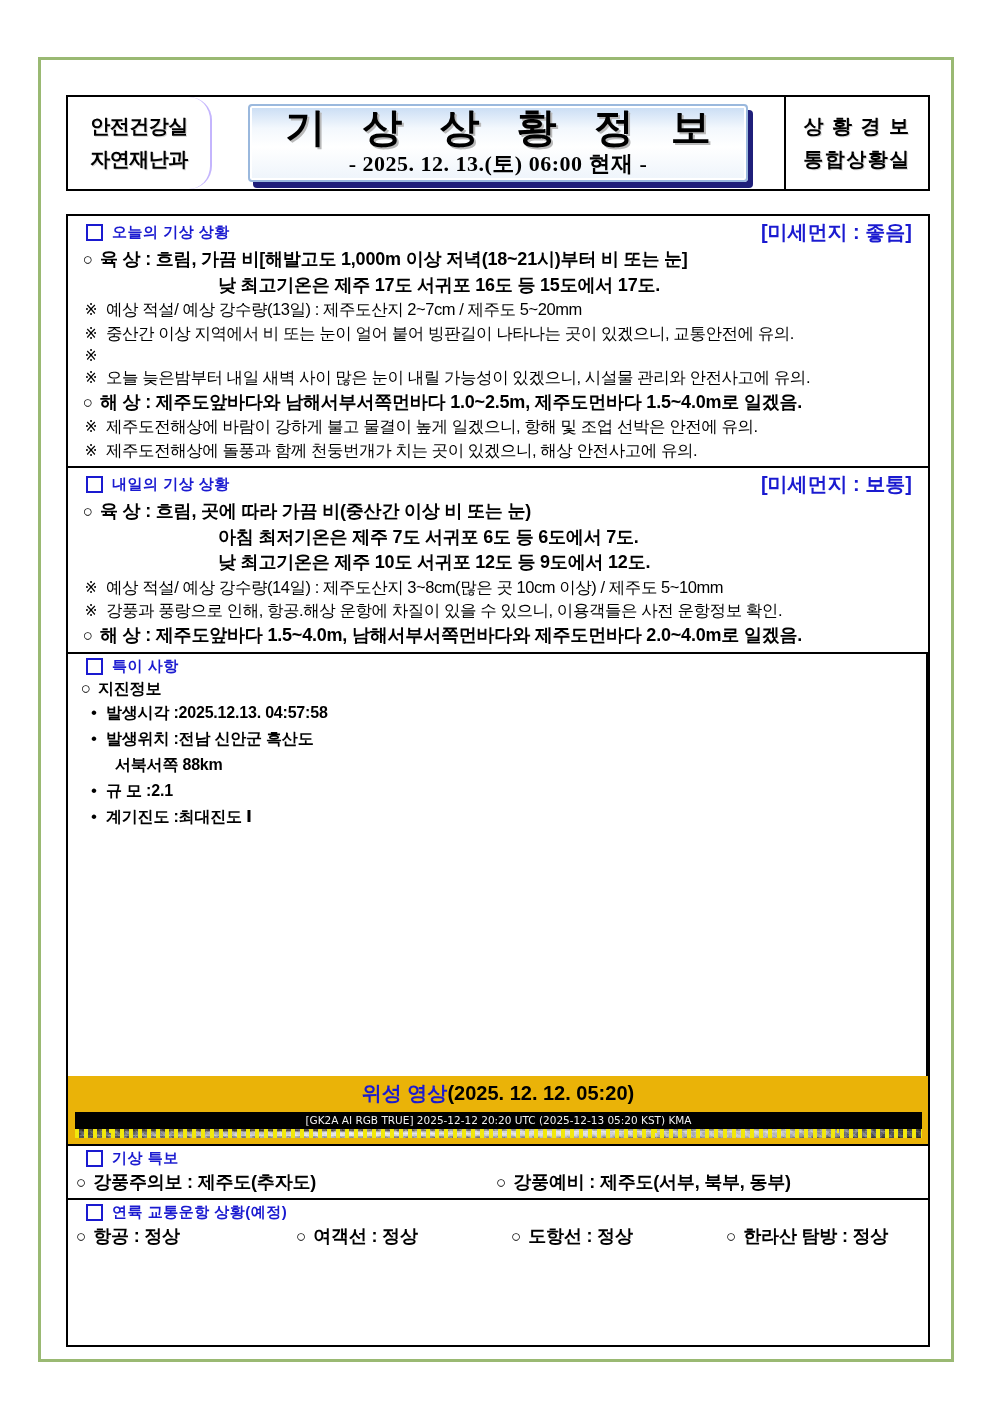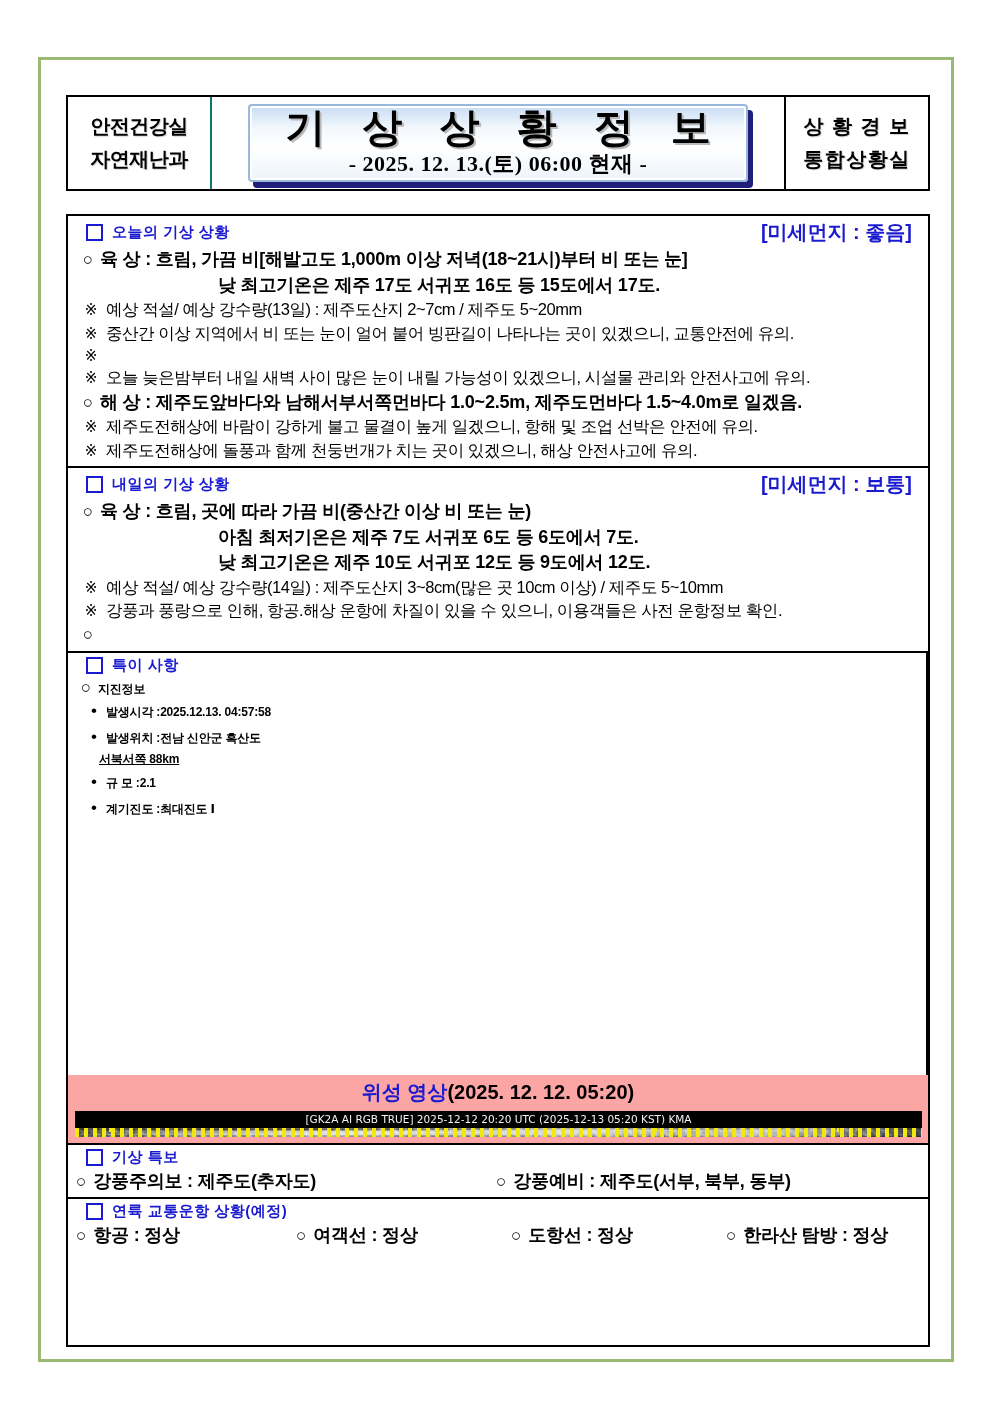--- a/index.html
+++ b/index.html
@@ -32,21 +32,21 @@
     display: flex;
     border: 2px solid #000;
     background: #fff;
   }
   .hdr-cell-left, .hdr-cell-right {
     flex: 0 0 144px;
     display: flex; flex-direction: column;
     align-items: center; justify-content: center;
     gap: 6px;
   }
-  .hdr-cell-left { border-right: 2px solid #0f766e; }
+  .hdr-cell-left { border-right: 2px solid #c4b5fd; border-radius: 23px; }
   .hdr-cell-right { border-left: 2px solid #000; }
   .hdr-cell-mid {
     flex: 1 1 auto;
     position: relative;
     display: flex; align-items: center; justify-content: center;
   }
   .hdr-line {
     font-size: 20px; font-weight: bold; color: #000;
     letter-spacing: -0.5px; white-space: nowrap;
     text-shadow: 1px 1px 0 #d8d8d8;
@@ -132,27 +132,27 @@
   .t-note { font-size: 16.5px; font-weight: normal; letter-spacing: -0.45px; }
   .t-ind { padding-left: 118px; }
 
   
   .split { display: flex; height: 492px; flex-direction: column; }
   .split-left {
     flex: 0 0 422px;
     border-right: 2px solid #000;
     position: relative;
   }
-  .split-right { flex: 1 1 auto; position: relative; background: #fca5a5; }
+  .split-right { flex: 1 1 auto; position: relative; background: #eab308; }
 
   .eq-list { padding: 2px 0 0 0; }
   .eq-row { display: flex; align-items: baseline; white-space: nowrap; line-height: 1.55; }
   .eq-dot { flex: 0 0 auto; width: 38px; text-align: right; padding-right: 9px; font-size: 17px; }
-  .eq-txt { font-size: 12px; font-weight: bold; letter-spacing: -0.2px; }
-  .eq-sub { padding-left: 31px; text-decoration: underline; }
+  .eq-txt { font-size: 16px; font-weight: bold; letter-spacing: -0.2px; }
+  .eq-sub { padding-left: 47px; }
   .eq-o { display:flex; align-items:baseline; white-space:nowrap; padding-left: 6px; }
 
   
   .sat-title {
     text-align: center;
     padding: 4px 0 3px 0;
     font-size: 20px; font-weight: bold;
     white-space: nowrap;
   }
   .sat-title .k { color: #1a1ad0; }
@@ -311,20 +311,21 @@
         <div class="row">
           <span class="bullet-x">※</span>
           <span class="t-note">예상 적설/ 예상 강수량(14일) : 제주도산지 3~8cm(많은 곳 10cm 이상) / 제주도 5~10mm</span>
         </div>
         <div class="row">
           <span class="bullet-x">※</span>
           <span class="t-note">강풍과 풍랑으로 인해, 항공.해상 운항에 차질이 있을 수 있으니, 이용객들은 사전 운항정보 확인.</span>
         </div>
         <div class="row">
           <span class="bullet-o">○</span>
+          <span class="t-main">해 상 : 제주도앞바다 1.5~4.0m, 남해서부서쪽먼바다와 제주도먼바다 2.0~4.0m로 일겠음.</span>
         </div>
       </div>
     </div>
 
     <div class="sect split">
 
       <div class="split-left">
         <div class="sect-head">
           <span class="chk"></span>
           <span class="sect-title">특이 사항</span>

